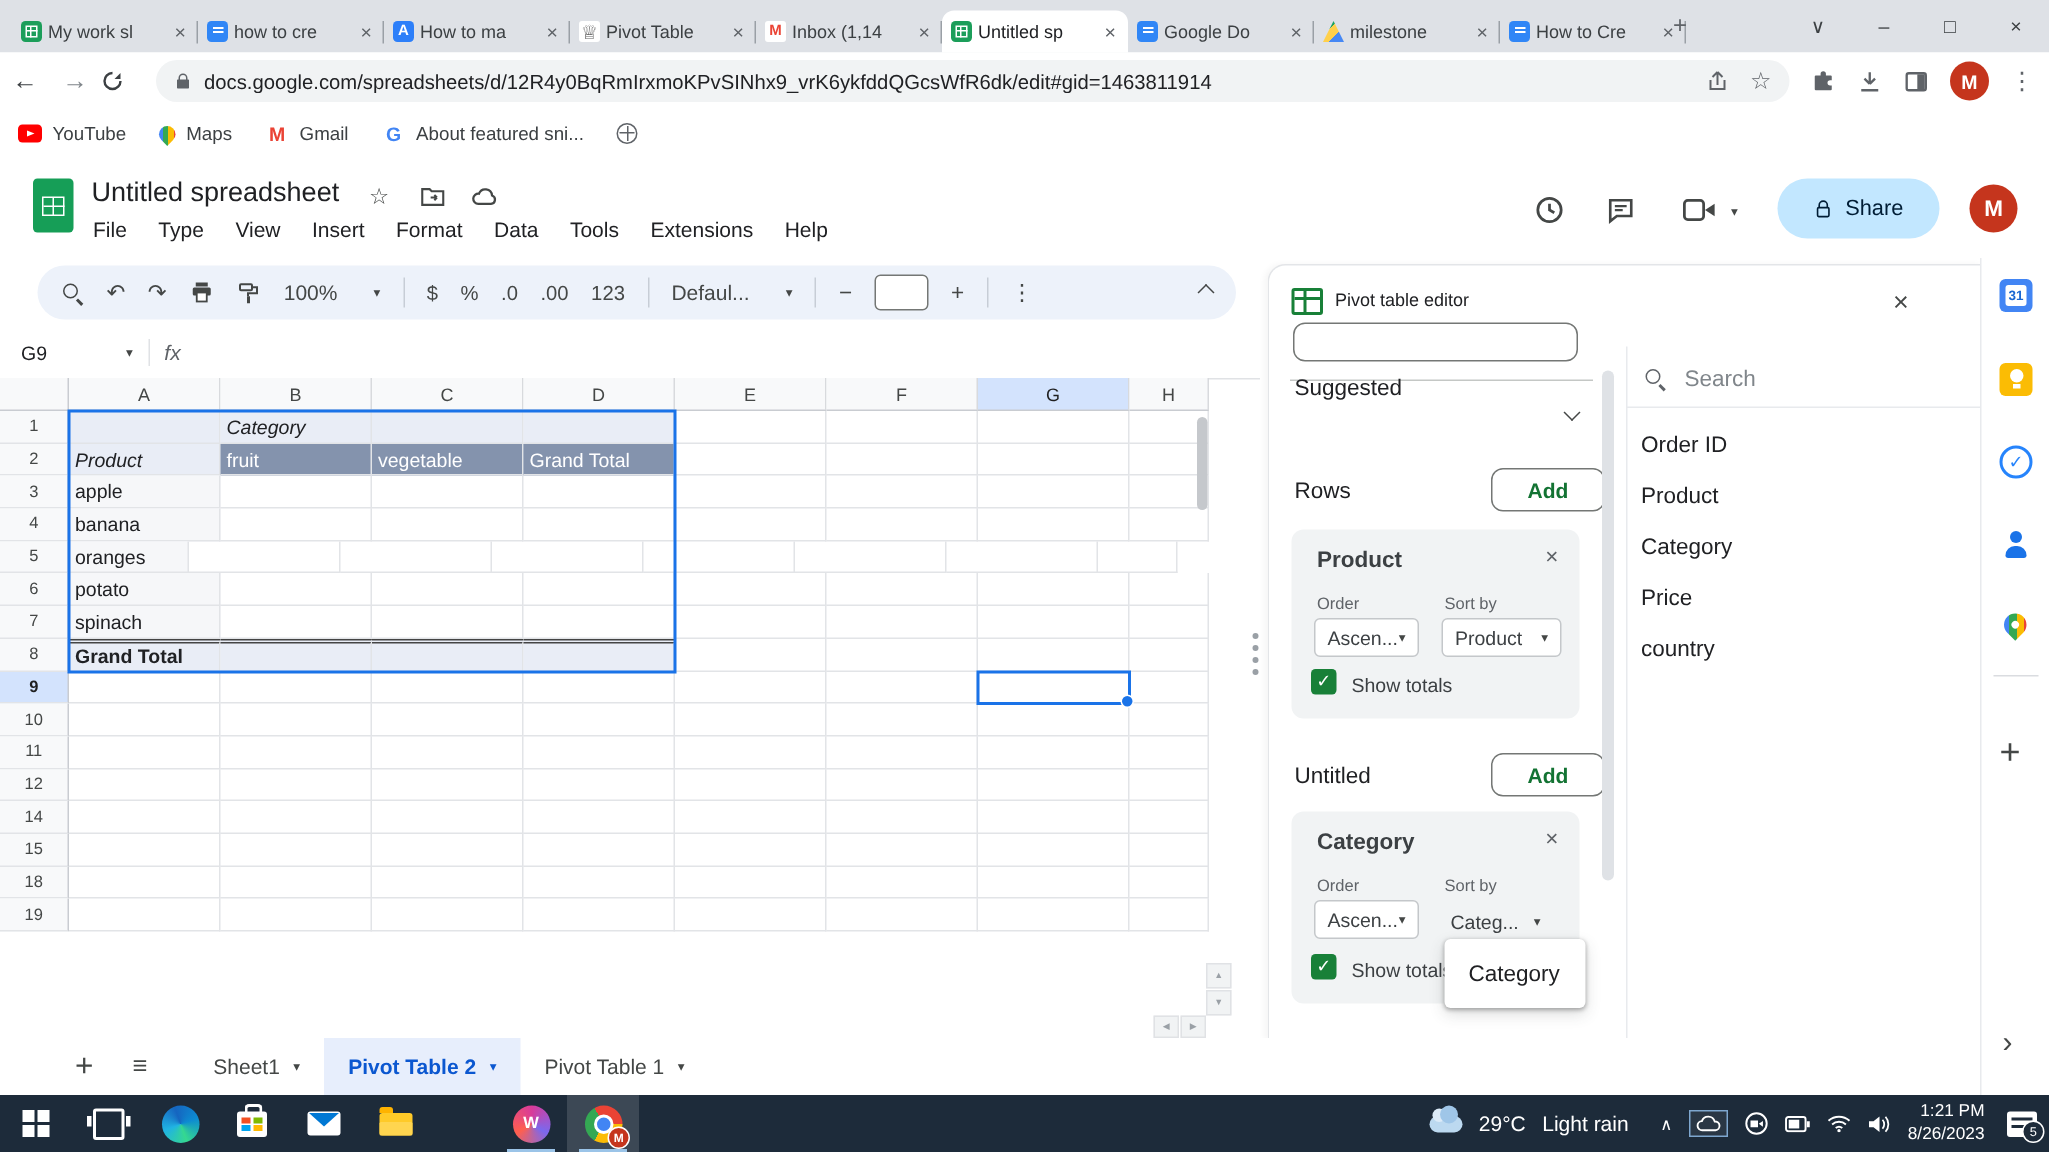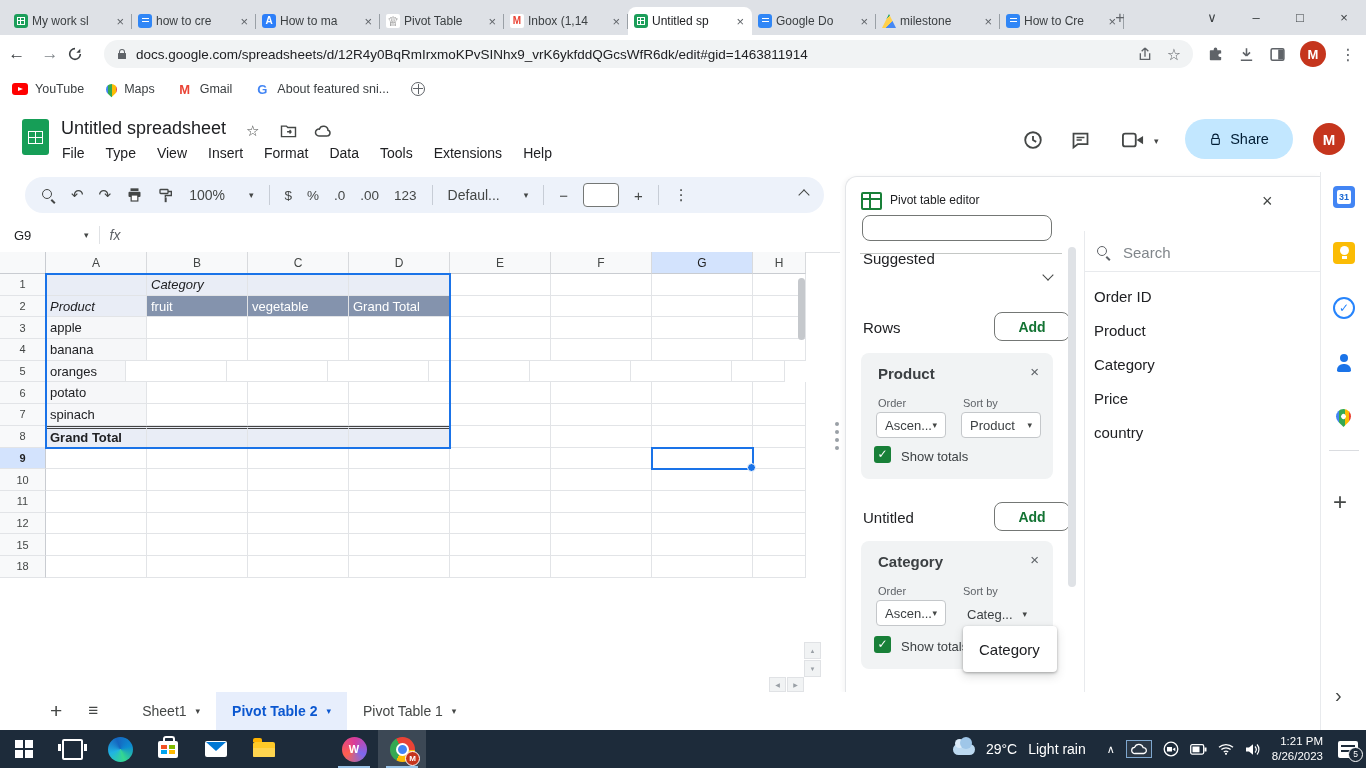--- a/index.html
+++ b/index.html
@@ -567,32 +567,54 @@
           <div class="gc" style="width:101px"></div>
           <div class="gc" style="width:101px"></div>
           <div class="gc" style="width:101px"></div>
           <div class="gc" style="width:101px"></div>
           <div class="gc" style="width:101px"></div>
           <div class="gc" style="width:101px"></div>
           <div class="gc" style="width:101px"></div>
           <div class="gc" style="width:53px"></div>
         </div>
         <div class="grow">
+          <div class="grn">14</div>
+          <div class="gc" style="width:101px"></div>
+          <div class="gc" style="width:101px"></div>
+          <div class="gc" style="width:101px"></div>
+          <div class="gc" style="width:101px"></div>
+          <div class="gc" style="width:101px"></div>
+          <div class="gc" style="width:101px"></div>
+          <div class="gc" style="width:101px"></div>
+          <div class="gc" style="width:53px"></div>
+        </div>
+        <div class="grow">
           <div class="grn">15</div>
           <div class="gc" style="width:101px"></div>
           <div class="gc" style="width:101px"></div>
           <div class="gc" style="width:101px"></div>
           <div class="gc" style="width:101px"></div>
           <div class="gc" style="width:101px"></div>
           <div class="gc" style="width:101px"></div>
           <div class="gc" style="width:101px"></div>
           <div class="gc" style="width:53px"></div>
         </div>
         <div class="grow">
           <div class="grn">18</div>
+          <div class="gc" style="width:101px"></div>
+          <div class="gc" style="width:101px"></div>
+          <div class="gc" style="width:101px"></div>
+          <div class="gc" style="width:101px"></div>
+          <div class="gc" style="width:101px"></div>
+          <div class="gc" style="width:101px"></div>
+          <div class="gc" style="width:101px"></div>
+          <div class="gc" style="width:53px"></div>
+        </div>
+        <div class="grow">
+          <div class="grn">19</div>
           <div class="gc" style="width:101px"></div>
           <div class="gc" style="width:101px"></div>
           <div class="gc" style="width:101px"></div>
           <div class="gc" style="width:101px"></div>
           <div class="gc" style="width:101px"></div>
           <div class="gc" style="width:101px"></div>
           <div class="gc" style="width:101px"></div>
           <div class="gc" style="width:53px"></div>
         </div>
       </div>

